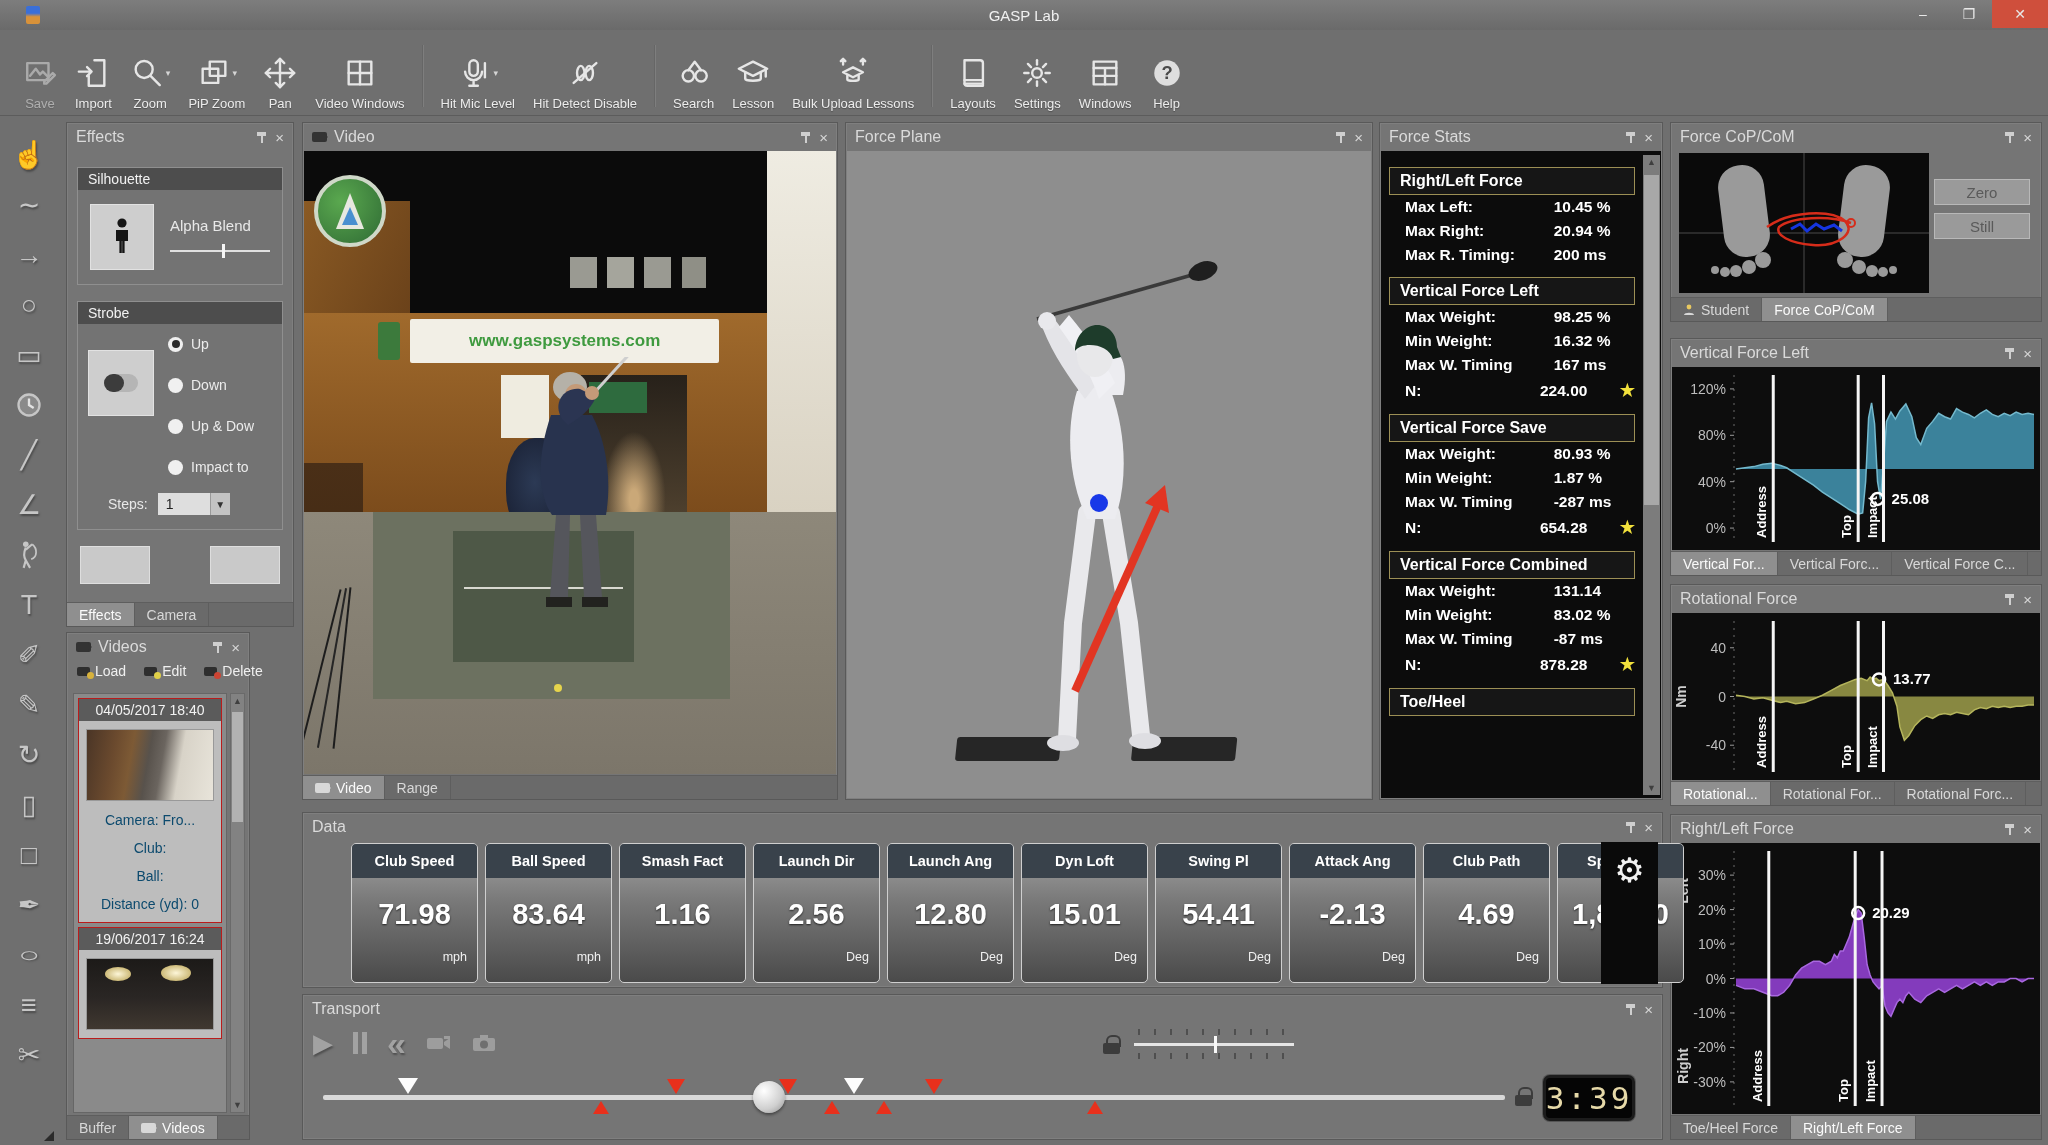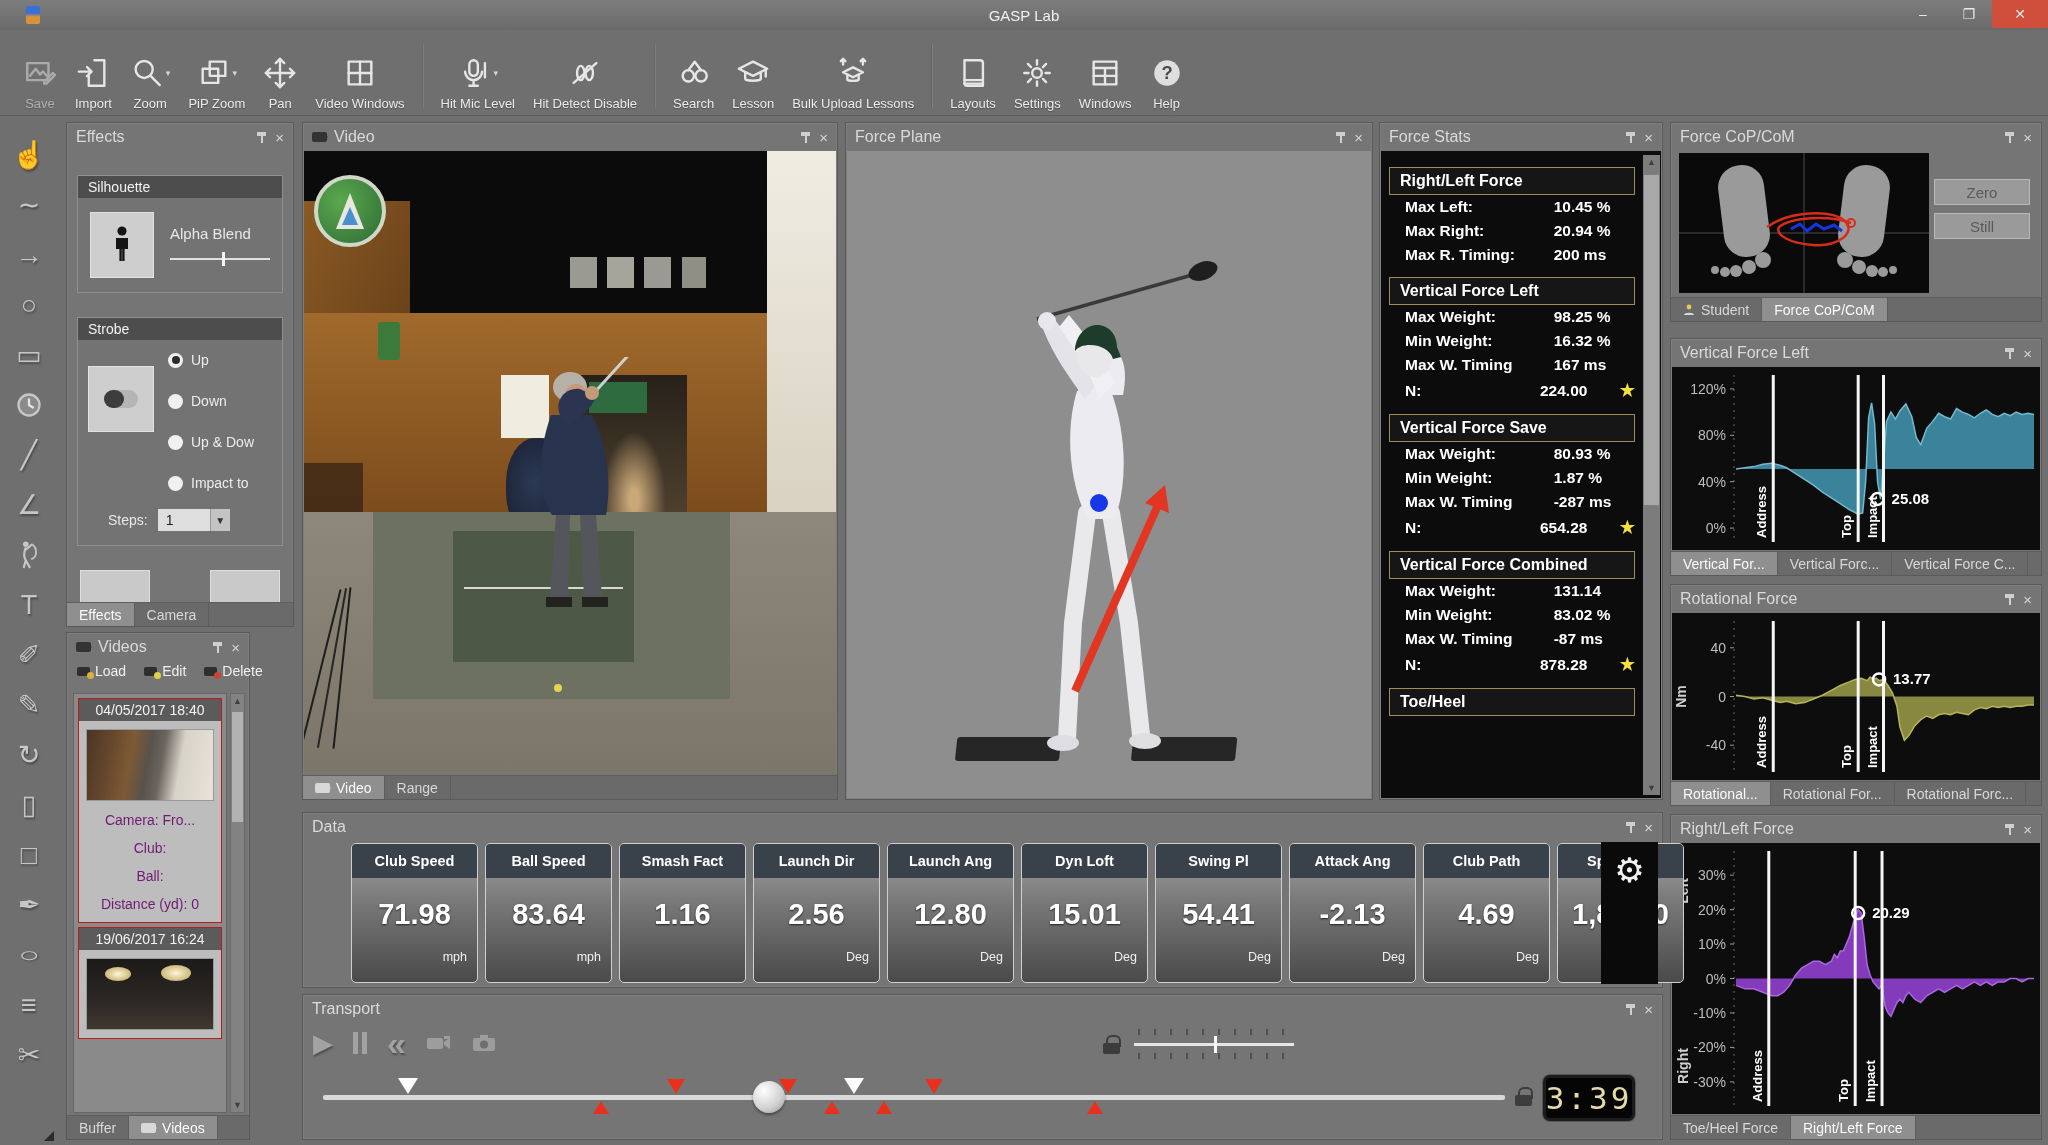--- a/index.html
+++ b/index.html
@@ -39,21 +39,21 @@
   .x-icon{color:#d6d6d6;font-size:15px;line-height:1;}
   .cam{width:15px;height:10px;background:#333;border-radius:2px;position:relative;display:inline-block;}
   .cam::before{content:"";position:absolute;right:-5px;top:1px;border:4px solid transparent;border-left:5px solid #333;}
   .cam.lite{background:#d8d8d8;} .cam.lite::before{border-left-color:#d8d8d8;}
 
   .tabsrow{position:absolute;left:0;bottom:0;width:100%;height:24px;display:flex;background:#6a6a6a;border-top:1px solid #5e5e5e;}
   .tab{padding:0 12px;display:flex;align-items:center;gap:6px;color:#d8d8d8;font-size:14px;border-right:1px solid #5e5e5e;background:#6a6a6a;white-space:nowrap;}
   .tab.active{background:#8f8f8f;color:#fafafa;}
 
   
-  .esection{margin:24px 10px;border:1px solid #8f8f8f;background:#737373;}
+  .esection{margin:16px 10px;border:1px solid #8f8f8f;background:#737373;}
   .eshead{background:#4d4d4d;color:#f2f2f2;font-size:14px;padding:3px 10px;}
   .silrow{display:flex;align-items:center;gap:16px;padding:14px 12px;}
   .silbtn{width:66px;height:66px;background:#cecece;border:1px solid #e2e2e2;display:flex;align-items:center;justify-content:center;}
   .sliderlab{color:#e8e8e8;font-size:15px;}
   .hslider{position:relative;width:100px;height:14px;margin-top:10px;}
   .hslider .trk{position:absolute;left:0;right:0;top:6px;height:2px;background:#e0e0e0;}
   .hslider .th{position:absolute;left:52%;top:0;width:3px;height:14px;background:#f5f5f5;}
   .strobrow{display:flex;gap:14px;padding:12px 10px;}
   .strobbtn{width:66px;height:66px;background:#cecece;border:1px solid #e2e2e2;display:flex;align-items:center;justify-content:center;margin-top:14px;}
   .togglepill{width:34px;height:18px;border-radius:9px;background:#b5b5b5;position:relative;}
@@ -74,21 +74,21 @@
   .vact .mini{width:13px;height:9px;background:#2e2e2e;border-radius:2px;position:relative;}
   .vact .badge{position:absolute;right:-4px;bottom:-3px;width:7px;height:7px;border-radius:50%;}
   .vlist{position:absolute;left:6px;top:60px;right:22px;bottom:26px;background:#8a8a8a;overflow:hidden;border:1px solid #666;}
   .vitem{margin:4px;background:#bdbdbd;border:1px solid #b91c1c;}
   .vdate{background:#5b5b5b;color:#f2f2f2;font-size:14px;text-align:center;padding:3px 0;}
   .vthumb{width:128px;height:72px;margin:8px auto;border:1px solid #999;}
   .thumb-a{background:linear-gradient(100deg,#4a3526 0%,#6b4a2e 22%,#7d5a35 35%,#58524c 48%,#6b655f 58%,#d8d3c8 72%,#e8e4da 100%);}
   .thumb-b{background:linear-gradient(180deg,#1c1a18 0%,#2a2624 55%,#403830 100%);position:relative;}
   .thumb-b::before{content:"";position:absolute;left:18px;top:8px;width:26px;height:14px;background:radial-gradient(#fdf6d8,#b8a050);border-radius:50%;}
   .thumb-b::after{content:"";position:absolute;right:22px;top:6px;width:30px;height:16px;background:radial-gradient(#fdf6d8,#b8a050);border-radius:50%;}
-  .vmeta{color:#701a75;font-size:14px;text-align:center;padding:3px 0 10px;display:flex;flex-direction:column;gap:12px;}
+  .vmeta{color:#0c4a6e;font-size:14px;text-align:center;padding:3px 0 10px;display:flex;flex-direction:column;gap:12px;}
   .vscroll{position:absolute;right:4px;top:60px;bottom:26px;width:15px;background:#828282;border:1px solid #6a6a6a;display:flex;flex-direction:column;justify-content:space-between;align-items:center;}
   .vscroll .thumbbar{position:absolute;left:1px;right:1px;top:18px;height:110px;background:#b2b2b2;}
   .sarrow{color:#3f3f3f;font-size:9px;padding:2px 0;}
 
   
   #videoscene{position:absolute;left:1px;top:28px;right:1px;bottom:25px;background:#101010;overflow:hidden;}
   .vs{position:absolute;}
 
   
   #fpscene{position:absolute;left:1px;top:28px;right:1px;bottom:1px;background:#8e8e8e;overflow:hidden;}
@@ -520,20 +520,23 @@
     <div id="videoscene">
 
       <div class="vs" style="left:0;top:0;width:100%;height:26%;background:#0b0b0b;"></div>
       <div class="vs" style="right:0;top:0;width:13%;height:58%;background:linear-gradient(180deg,#efece2,#d9d2c2);"></div>
       <div class="vs" style="left:0;top:26%;width:87%;height:32%;background:linear-gradient(180deg,#a06a2c,#7c4c1c);"></div>
       <div class="vs" style="left:0;top:8%;width:20%;height:18%;background:linear-gradient(115deg,#8a5a24,#6b421a);"></div>
       <div class="vs" style="left:50%;top:17%;width:5%;height:5%;background:#9a9a92;"></div>
       <div class="vs" style="left:57%;top:17%;width:5%;height:5%;background:#a5a59c;"></div>
       <div class="vs" style="left:64%;top:17%;width:5%;height:5%;background:#9a9a92;"></div>
       <div class="vs" style="left:71%;top:17%;width:4.5%;height:5%;background:#8f8f86;"></div>
+      <div class="vs" style="left:20%;top:27%;width:58%;height:7%;background:#f2efe6;border-radius:2px;display:flex;align-items:center;justify-content:center;">
+        <span style="color:#3f9a3f;font-weight:bold;font-size:17px;">www.gaspsystems.com</span>
+      </div>
       <div class="vs" style="left:14%;top:27.5%;width:4%;height:6%;background:#3c7a3c;border-radius:3px;"></div>
       <div class="vs" style="left:10px;top:24px;width:72px;height:72px;border-radius:50%;background:radial-gradient(circle at 35% 35%,#5aa84f,#2f6b34);border:4px solid #cfd8c8;">
         <div style="position:absolute;left:18px;top:14px;width:0;height:0;border-left:14px solid transparent;border-right:14px solid transparent;border-bottom:36px solid #e8e8e0;"></div>
         <div style="position:absolute;left:24px;top:28px;width:0;height:0;border-left:8px solid transparent;border-right:8px solid transparent;border-bottom:18px solid #4a8fd0;"></div>
       </div>
       <div class="vs" style="left:37%;top:36%;width:9%;height:10%;background:#efece0;"></div>
       <div class="vs" style="left:38%;top:46%;width:12%;height:16%;background:radial-gradient(ellipse at 45% 45%,#2c3a55,#14192a);border-radius:45%;"></div>
       <div class="vs" style="left:52%;top:36%;width:20%;height:37%;background:linear-gradient(180deg,#27211a,#4a3d2c 55%,#6b5a40);"></div>
       <div class="vs" style="left:53.5%;top:37%;width:11%;height:5%;background:#2e6b3e;"></div>
       <div class="vs" style="left:56%;top:45%;width:12%;height:22%;background:radial-gradient(ellipse,#caa878 10%,rgba(0,0,0,0) 70%);"></div>

